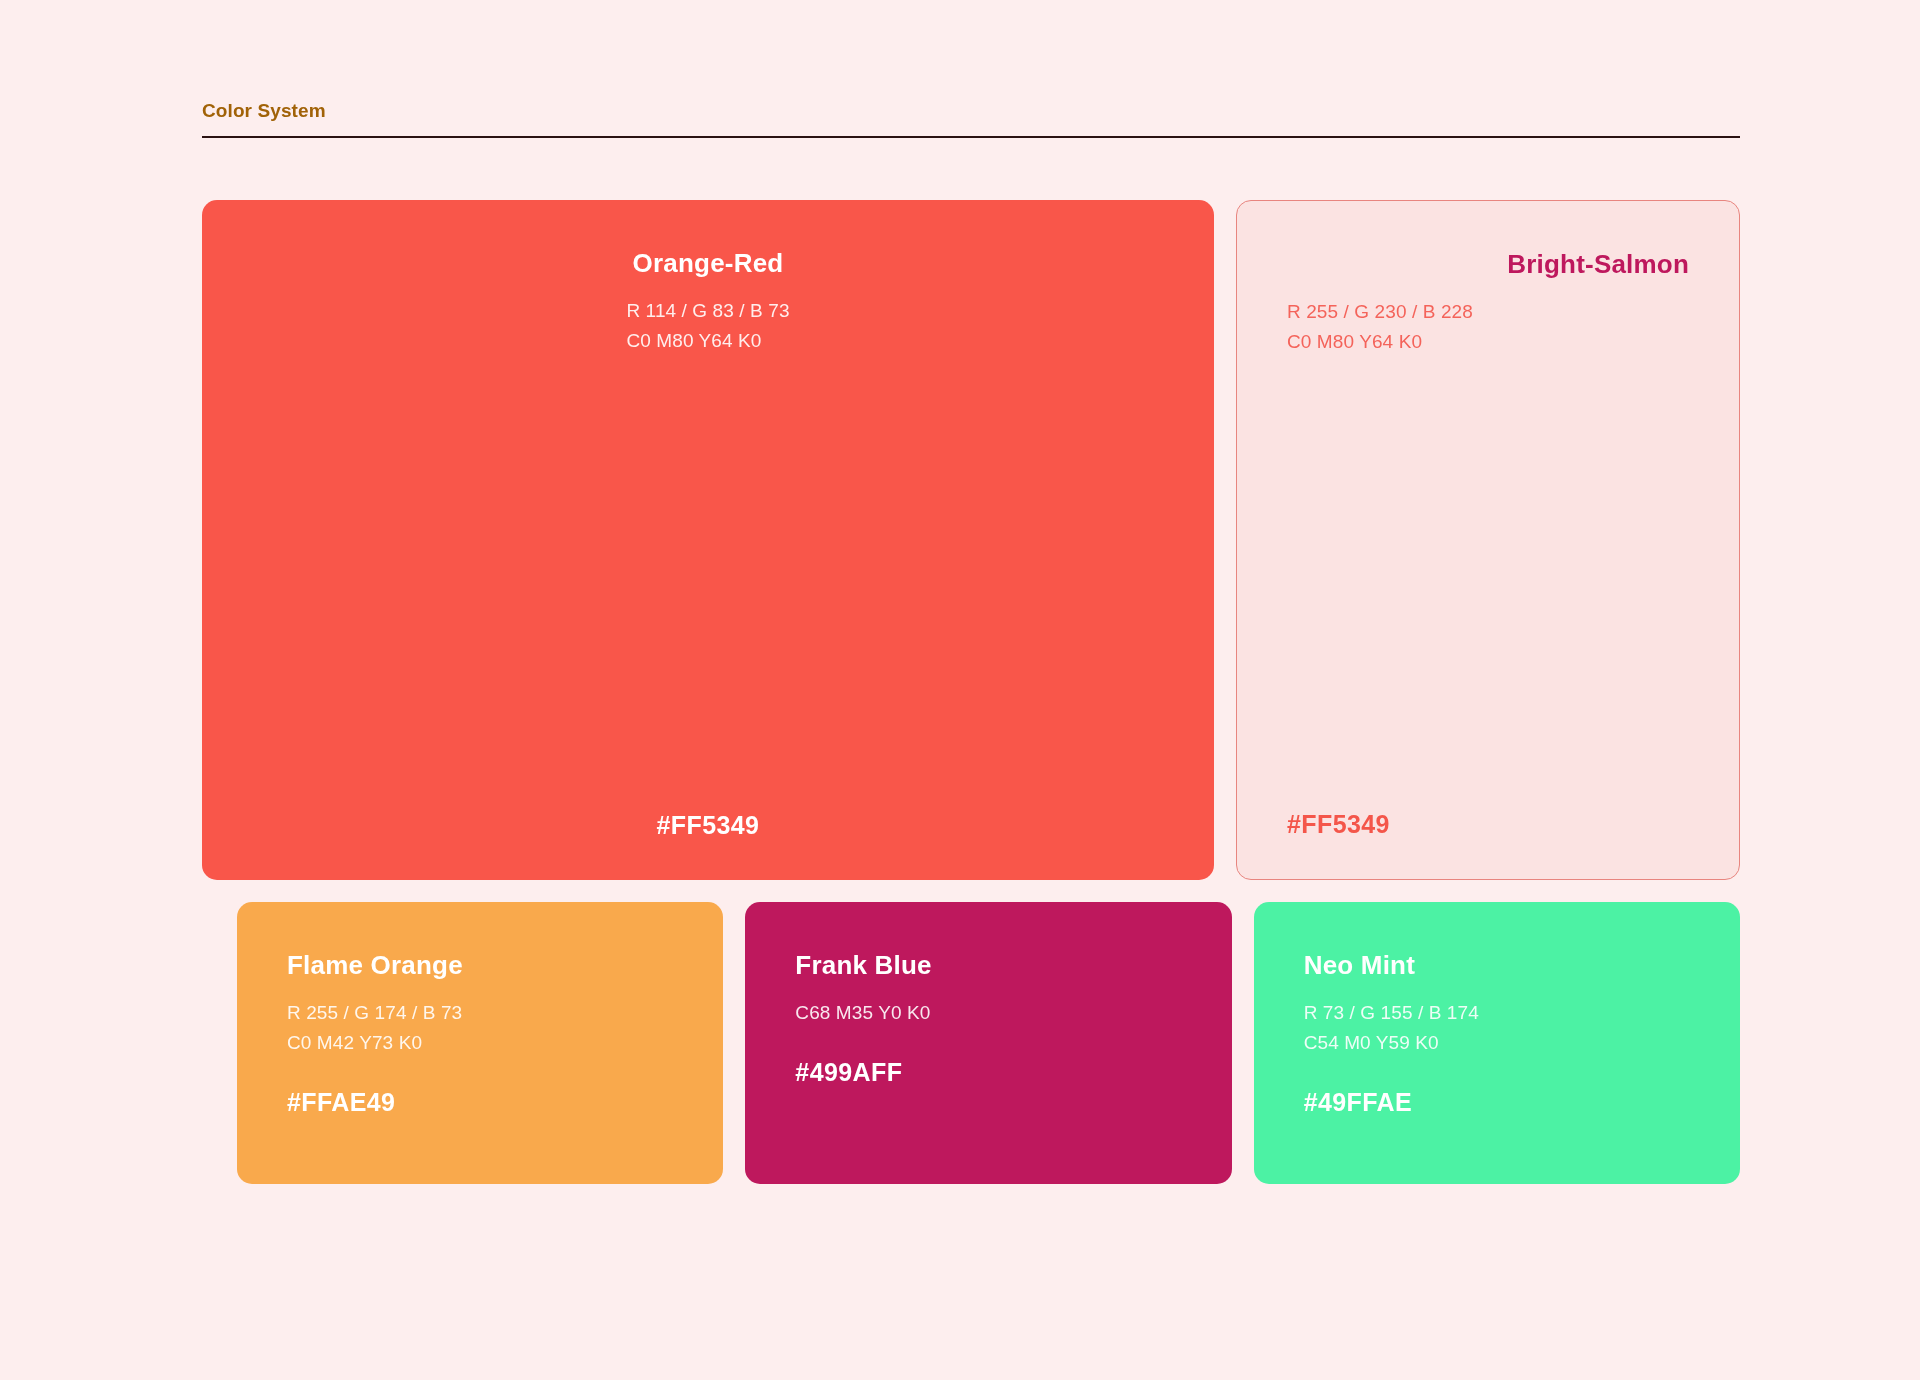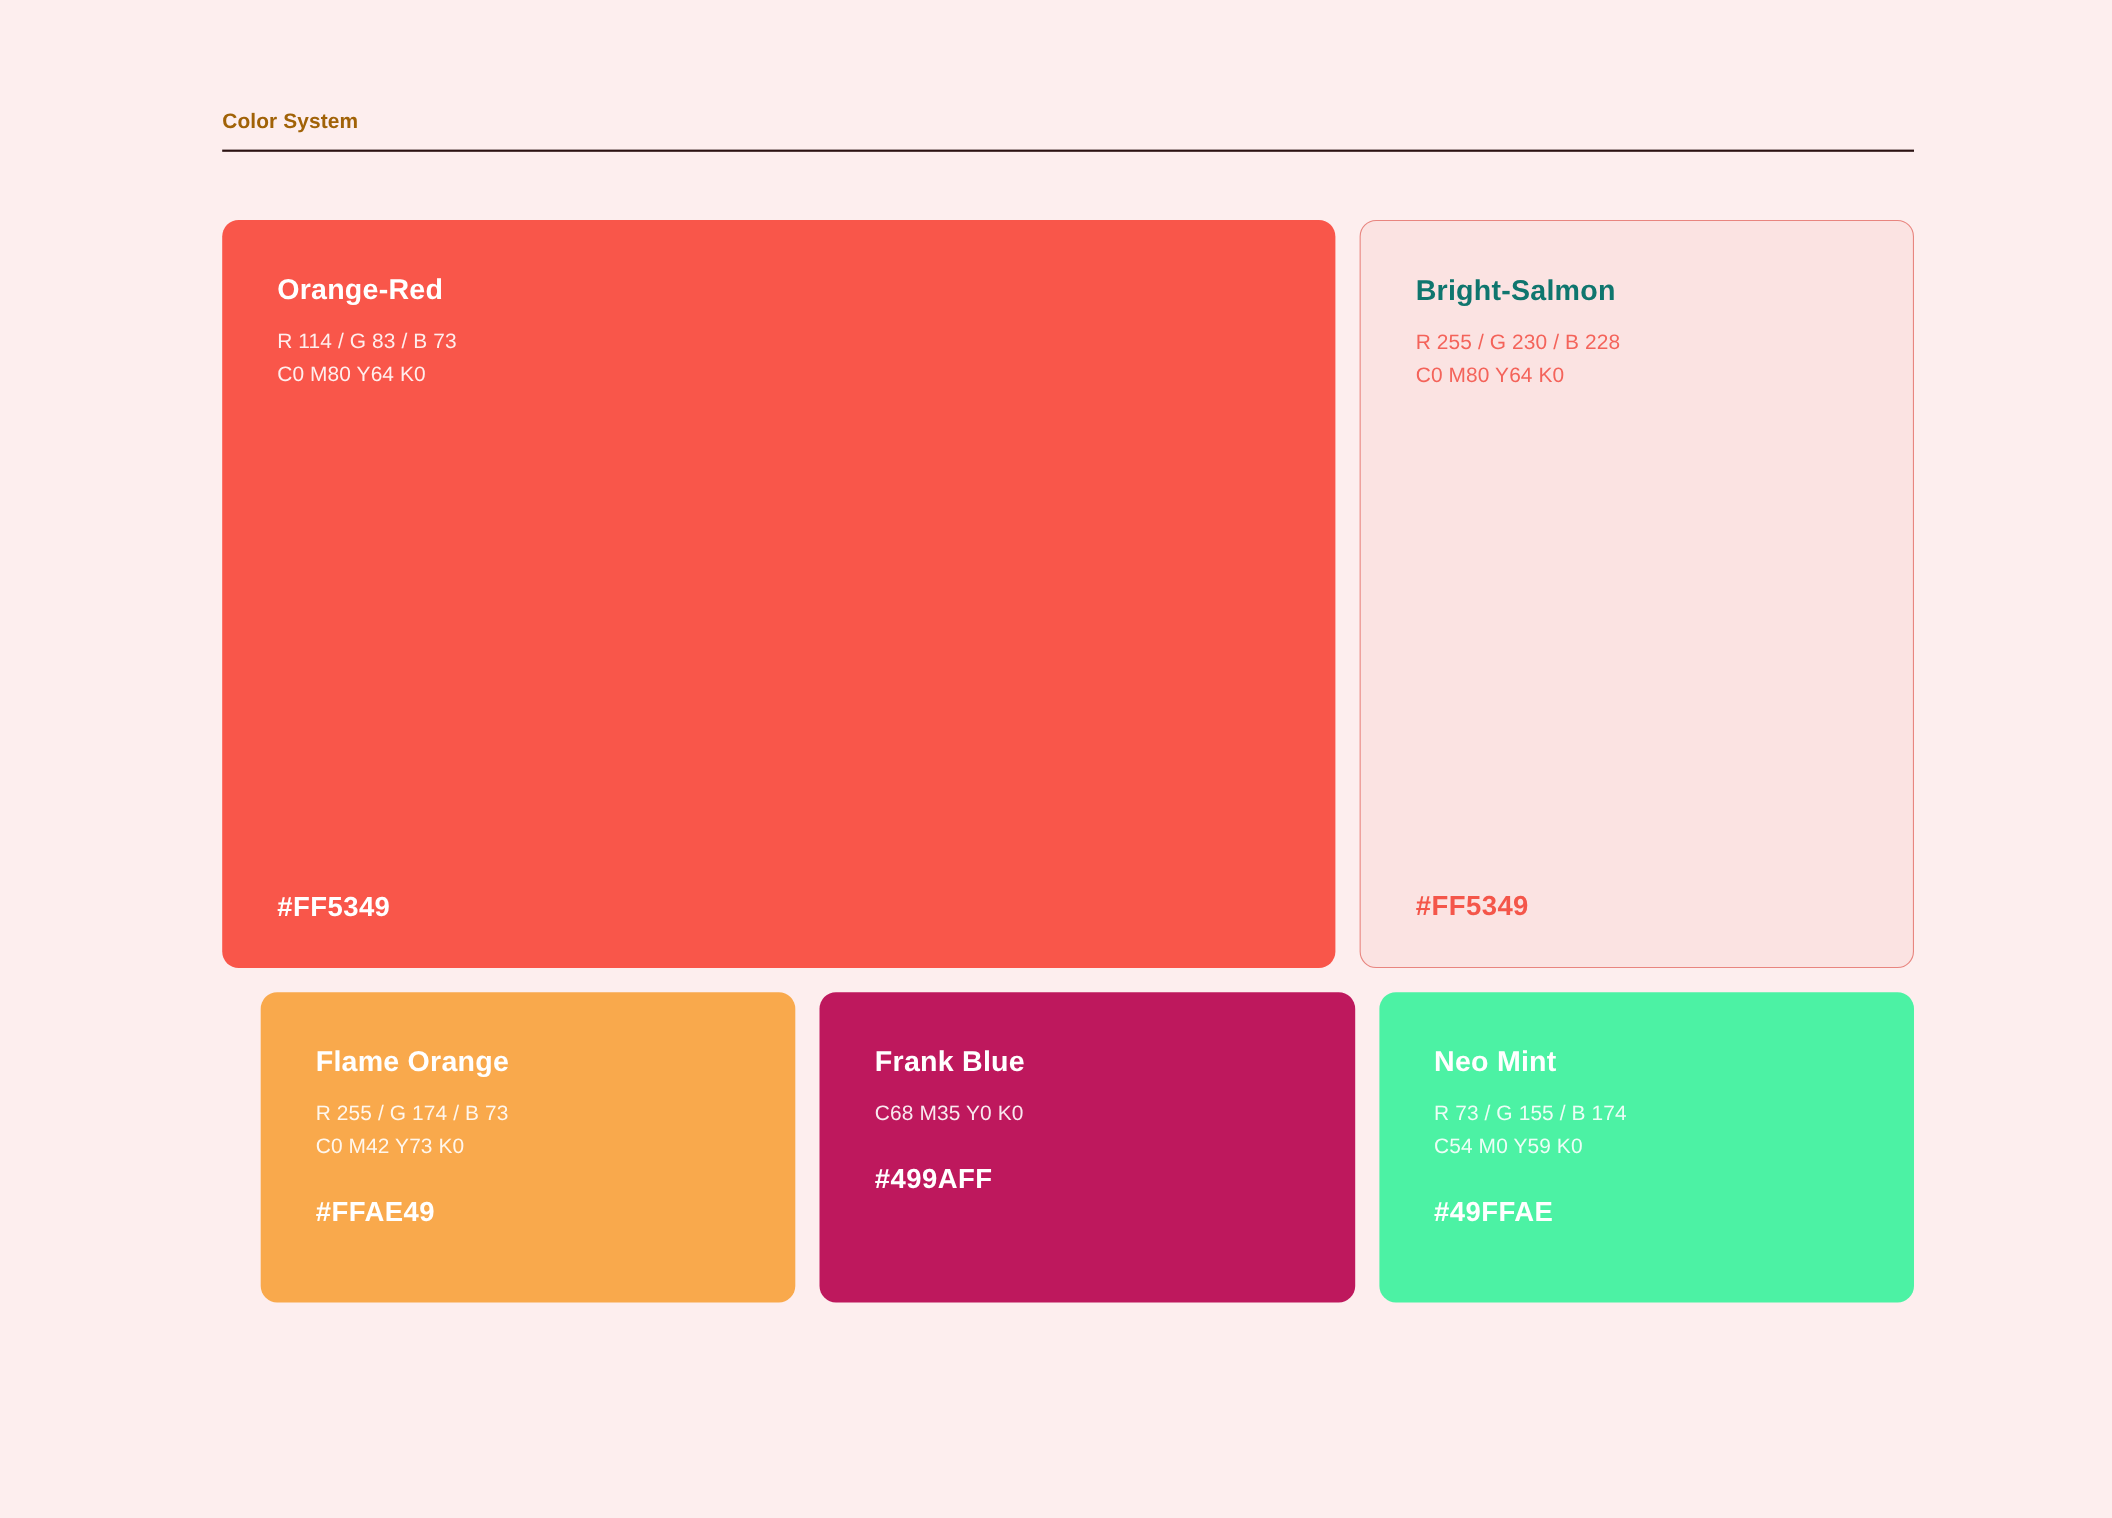--- a/index.html
+++ b/index.html
@@ -109,39 +109,39 @@
   }
   .row-bottom .card-hex {
     margin-top: 30px;
   }
 
   
   .on-dark .card-name { color: #ffffff; }
   .on-dark .card-specs { color: rgba(255,255,255,0.90); }
   .on-dark .card-hex  { color: #ffffff; }
 
-  .on-light .card-name { color: #0f766e; }
+  .on-light .card-name { color: #be185d; text-align: right; }
   .on-light .card-specs { color: #f4635a; }
   .on-light .card-hex  { color: #f4564a; }
 </style>
 </head>
 <body>
 
 <div class="page">
 
   <div class="header">
     <div class="header-title">Color System</div>
     <div class="header-rule"></div>
   </div>
 
   <div class="grid">
 
     <div class="row-top">
 
-      <div class="card card-primary on-dark" style="background:#f9564a;">
+      <div class="card card-primary on-dark" style="background:#f9564a;align-items:center;">
         <div class="card-name">Orange-Red</div>
         <div class="card-specs">
           <span class="card-spec-line">R 114 / G 83 / B 73</span>
           <span class="card-spec-line">C0 M80 Y64 K0</span>
         </div>
         <div class="card-hex">#FF5349</div>
       </div>
 
       <div class="card card-secondary outlined on-light" style="background:#fbe3e2;">
         <div class="card-name">Bright-Salmon</div>

